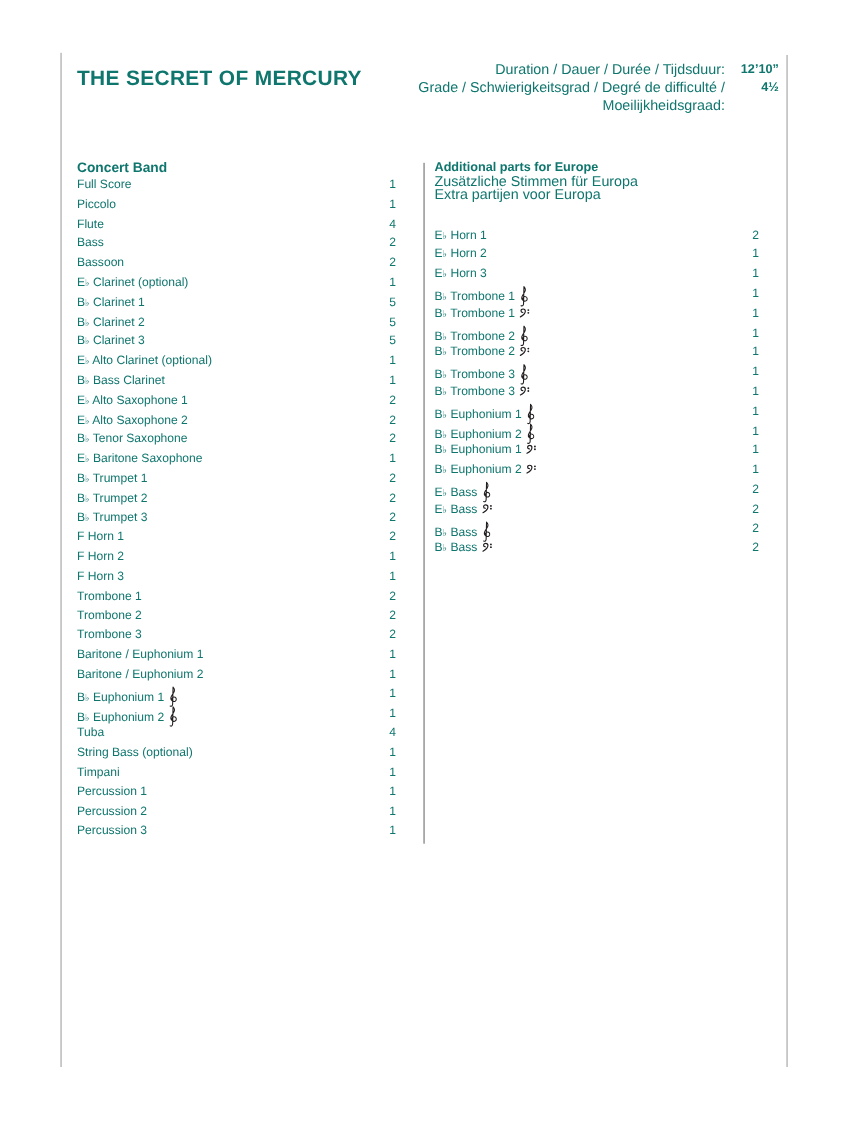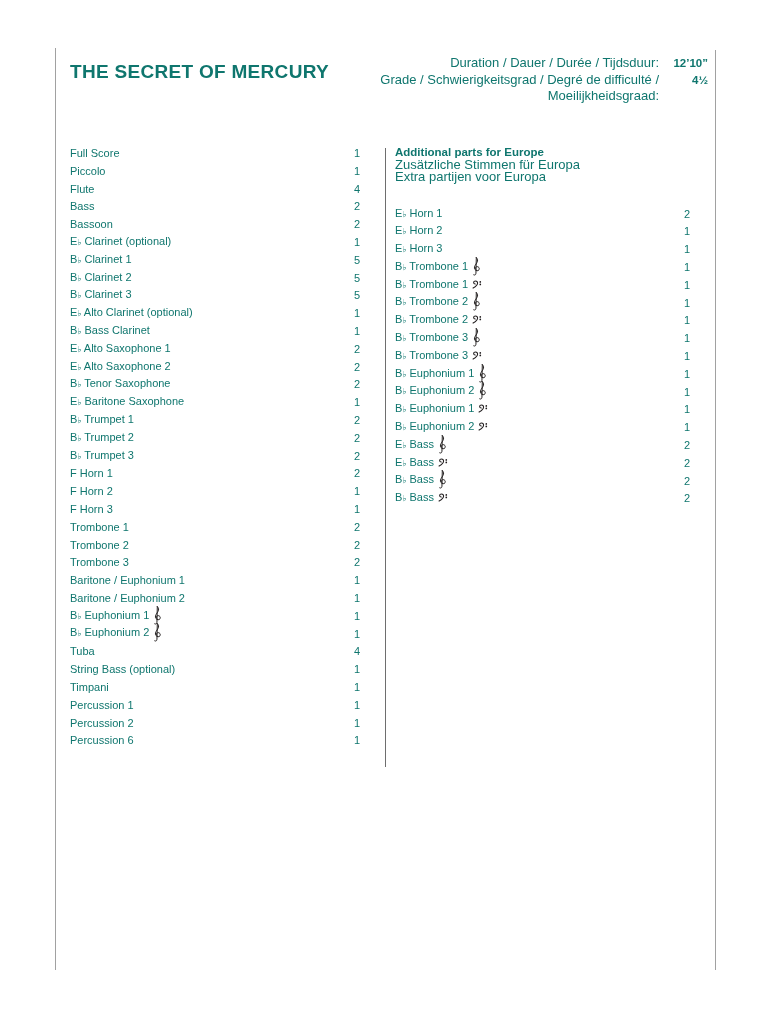--- a/index.html
+++ b/index.html
@@ -32,21 +32,21 @@
   .right-col{position:absolute;left:395px;top:145px;width:295px;}
   .divider{position:absolute;left:385px;top:148px;width:1px;height:619px;background:#6e6e6e;}
 
   .left-col h2{font-size:12.5px;font-weight:bold;margin:0;line-height:14px;padding-bottom:1px;}
   .right-col h2{font-size:11.5px;font-weight:bold;margin:0;line-height:14px;}
   .subtitle{font-size:13px;line-height:11.8px;}
   .rows{margin-top:0;}
   .rows-right{margin-top:23px;}
 
   .row{
-    display:flex;justify-content:space-between;align-items:flex-end;
+    display:flex;justify-content:space-between;align-items:flex-start;
     height:17.8px;line-height:17.8px;font-size:11px;white-space:nowrap;
   }
   .row .qty{font-size:11px;}
   .flat{font-size:0.78em;}
   .clef{display:inline-block;margin-left:4px;}
   .clef svg{display:inline-block;}
   .clef.treble svg{vertical-align:-7px;}
   .clef.bass svg{vertical-align:-1px;}
 </style>
 </head>
@@ -64,20 +64,21 @@
         <span class="meta-value">12’10”</span>
       </div>
       <div class="meta-line">
         <span class="meta-label">Grade / Schwierigkeitsgrad / Degré de difficulté / Moeilijkheidsgraad:</span>
         <span class="meta-value">4½</span>
       </div>
     </div>
   </header>
 
   <section class="left-col">
+    <h2>Concert Band</h2>
     <div class="rows" id="cb-rows">
         <div class="row">
           <span class="label">Full Score</span>
           <span class="qty">1</span>
         </div>
         <div class="row">
           <span class="label">Piccolo</span>
           <span class="qty">1</span>
         </div>
         <div class="row">
@@ -202,21 +203,21 @@
         </div>
         <div class="row">
           <span class="label">Percussion 1</span>
           <span class="qty">1</span>
         </div>
         <div class="row">
           <span class="label">Percussion 2</span>
           <span class="qty">1</span>
         </div>
         <div class="row">
-          <span class="label">Percussion 6</span>
+          <span class="label">Percussion 3</span>
           <span class="qty">1</span>
         </div>
       </div>
   </section>
 
   <div class="divider"></div>
 
   <section class="right-col">
     <h2>Additional parts for Europe</h2>
     <div class="subtitle">Zusätzliche Stimmen für Europa</div>

